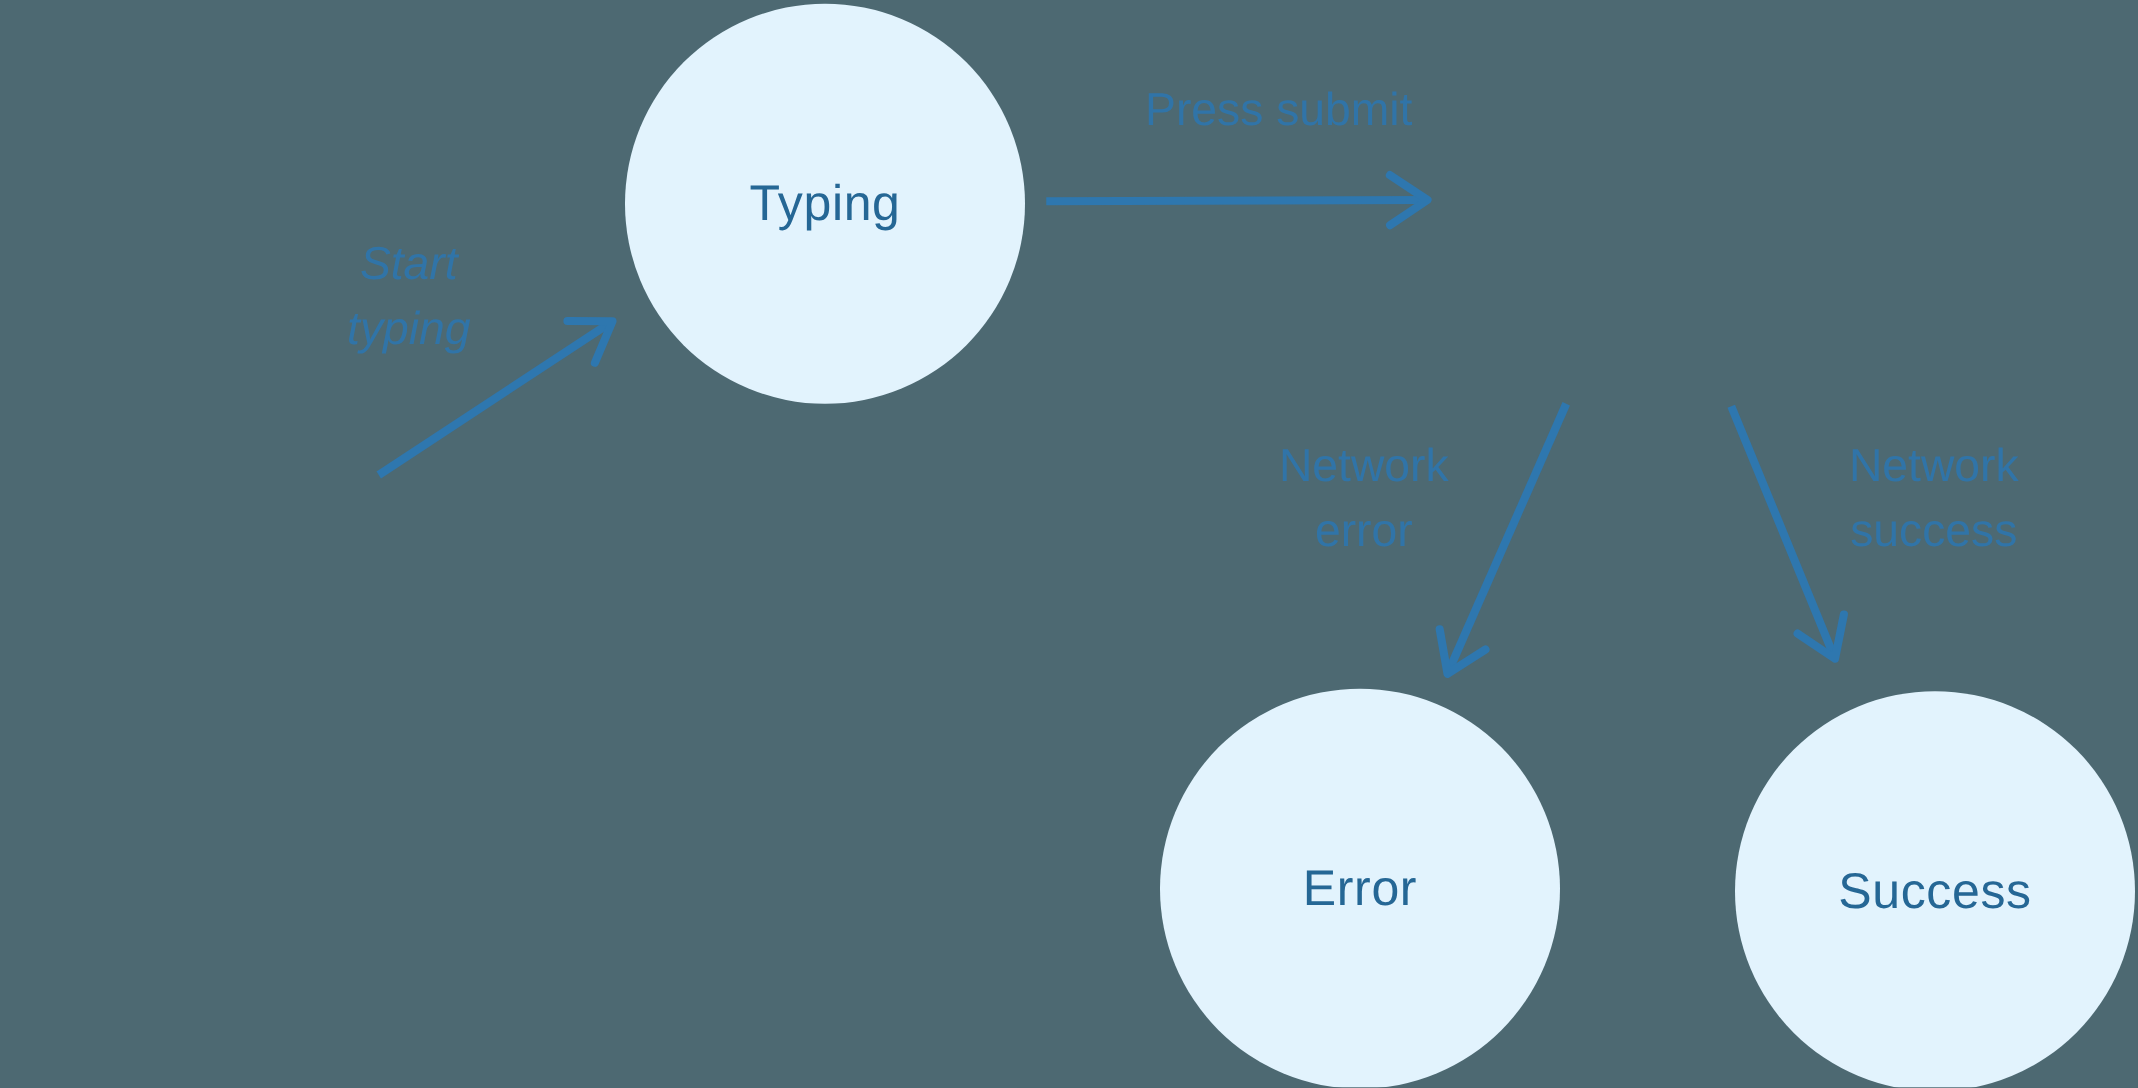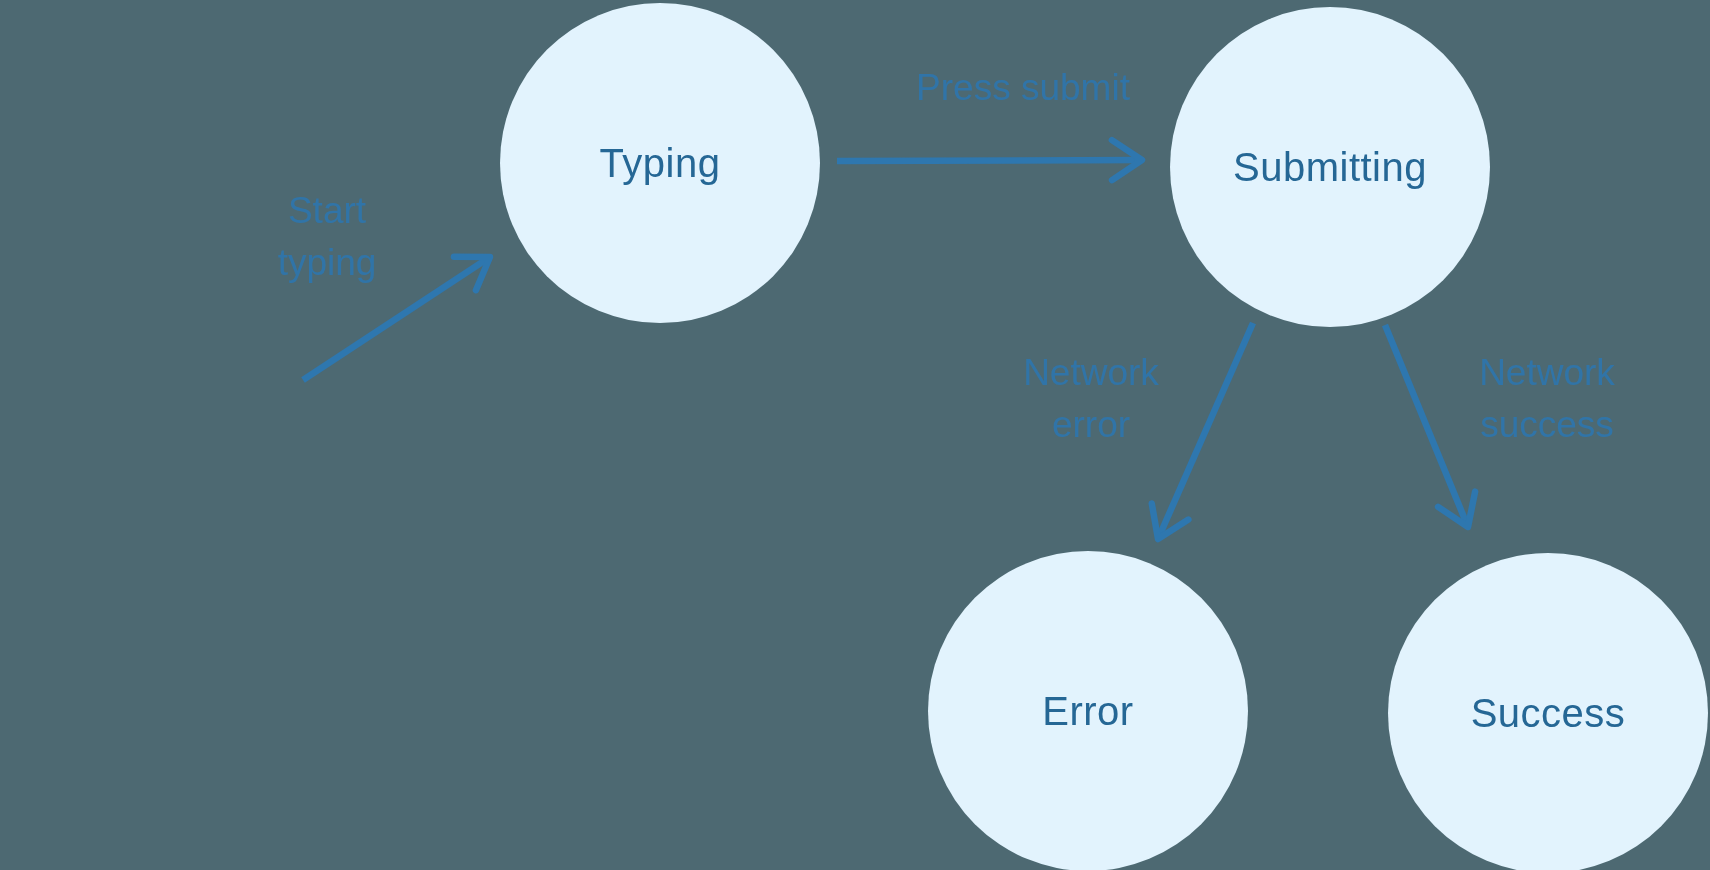--- a/index.html
+++ b/index.html
@@ -49,21 +49,21 @@
     color: #2e76ad;
     opacity: 0.92;
     font-size: 37px;
     font-weight: 500;
     line-height: 52px;
     text-align: center;
     white-space: nowrap;
   }
   .edge-label span { display: block; }
   .edge-label span:empty { display: none; }
-  .label-start-typing    { left: 327px;  top: 237px; }
+  .label-start-typing    { left: 327px;  top: 237px; font-style: italic; }
   .label-press-submit    { left: 990px;  top: 88px; margin-left: 33px;  }
   .label-network-error   { left: 1091px; top: 399px; }
   .label-network-success { left: 1547px; top: 399px; }
 </style>
 </head>
 <body>
 
 <div class="canvas">
 
   <svg class="arrow-layer" viewBox="0 0 1710 870" xmlns="http://www.w3.org/2000/svg">
@@ -76,23 +76,20 @@
     <line x1="837" y1="161" x2="1142" y2="160" stroke="#2e77af" stroke-width="6.5" marker-end="url(#arrowhead)"></line>
     <line x1="1253" y1="323" x2="1158" y2="539" stroke="#2e77af" stroke-width="6.5" marker-end="url(#arrowhead)"></line>
     <line x1="1385" y1="325" x2="1468" y2="527" stroke="#2e77af" stroke-width="6.5" marker-end="url(#arrowhead)"></line>
   </svg>
 
 
   <div class="state-node node-typing">
     <span class="node-label">Typing</span>
   </div>
 
-  <div class="state-node node-submitting">
-    <span class="node-label">Submitting</span>
-  </div>
 
   <div class="state-node node-error">
     <span class="node-label">Error</span>
   </div>
 
   <div class="state-node node-success">
     <span class="node-label">Success</span>
   </div>
 
   <div class="edge-label label-start-typing">

